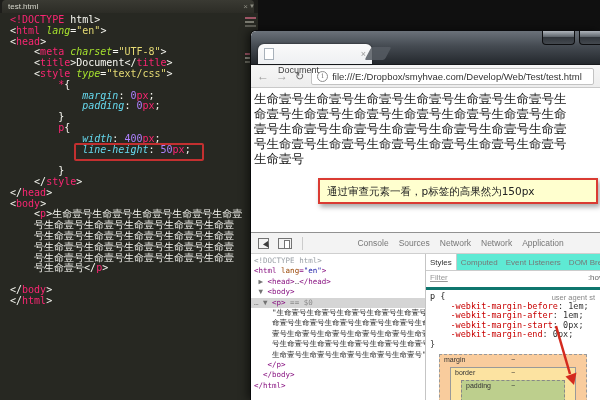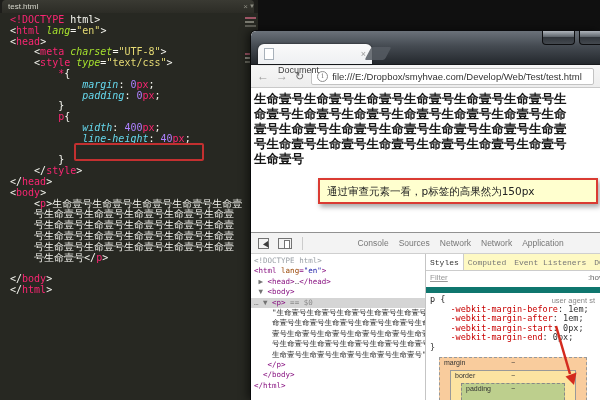--- a/index.html
+++ b/index.html
@@ -57,21 +57,21 @@
   .nav-ic{font-size:12px;color:#9b9b9b;line-height:1;}
   .nav-reload{color:#5f5f5f;font-size:11px;}
   .omnibox{flex:1;height:15px;background:#fff;border:1px solid #c3c3c3;border-radius:2px;
            display:flex;align-items:center;gap:4px;padding:0 5px;overflow:hidden;}
   .info-ic{width:9px;height:9px;border:1px solid #8e8e8e;border-radius:50%;font-size:7px;
            line-height:9px;text-align:center;color:#777;flex:none;font-family:"DejaVu Serif",serif;}
   .url{font-size:9.5px;color:#333;white-space:nowrap;}
 
   .page{height:141px;background:#fff;padding:3px 2px 0 3px;}
   .page-text{font-size:12.5px;line-height:15px;color:#151515;white-space:pre-line;
-             font-family:"DejaVu Sans",sans-serif;font-weight:bold;}
+             font-family:"DejaVu Sans",sans-serif;}
 
   
   .devtools{height:173px;border-top:1px solid #919191;background:#fff;}
   .dt-toolbar{height:20px;background:#f3f3f3;border-bottom:1px solid #cfcfcf;
               display:flex;align-items:center;}
   .ic-inspect{width:9px;height:9px;border:1px solid #737373;margin:0 3px 0 7px;position:relative;flex:none;}
   .ic-inspect:after{content:"";position:absolute;right:-3px;bottom:-3px;
                     border:3px solid transparent;border-top:6px solid #3c3c3c;transform:rotate(-35deg);}
   .ic-device{width:12px;height:9px;border:1px solid #737373;margin:0 6px;position:relative;flex:none;}
   .ic-device:after{content:"";position:absolute;right:1px;top:1px;width:4px;height:7px;
@@ -88,24 +88,24 @@
   .dt-tree .ln.sel{background:#d5d5d5;}
   .dt-tree .tk-doc{color:#9aa0a6}
   .dt-tree .tk-tag{color:#881280}
   .dt-tree .tk-attr{color:#994500}
   .dt-tree .tk-val{color:#1a1aa6}
   .dt-tree .tk-txt{color:#2a2a2a}
   .dt-tree .tk-dim{color:#888}
   .dt-tree .tk-arr{color:#727272}
 
   .dt-styles{flex:1;position:relative;overflow:hidden;background:#fff;}
-  .ss-tabs{height:16px;background:#fef9c3;border-bottom:1px solid #ccc;display:flex;align-items:stretch;font-family:Liberation Mono, monospace;}
+  .ss-tabs{height:16px;background:#5eead4;border-bottom:1px solid #ccc;display:flex;align-items:stretch;}
   .ss-tabs .tab-item{padding:4px 4px 0;font-size:8px;color:#777;white-space:nowrap;}
   .ss-tabs .tab-item.active{background:#fff;color:#333;border-right:1px solid #ccc;}
-  .ss-filter{position:relative;height:12px;border-bottom:6px solid #0f766e;
+  .ss-filter{position:relative;height:12px;border-bottom:3px solid #0f766e;
              font-size:8px;color:#999;padding:2px 4px;text-decoration:underline;}
   .ss-hov{position:absolute;right:-3px;top:2px;color:#666;}
   .ss-rules{position:relative;padding:2px 4px;font:8.5px/9.5px "DejaVu Sans Mono",monospace;color:#333;}
   .ss-rules .ln{white-space:pre;position:relative;}
   .ss-rules .tk-sl{color:#222}
   .ss-rules .tk-pn{color:#c80000}
   .ss-rules .tk-pv{color:#333}
   .ss-rules .rt{position:absolute;right:1px;top:1px;color:#888;font:7.5px "Liberation Sans",sans-serif;}
 
   .boxmodel{position:relative;width:148px;height:60px;margin:3px auto 0;
@@ -133,28 +133,29 @@
         <span class="st-title">test.html</span>
         <span class="st-close">×</span>
       </div>
       <span class="st-overflow">▼</span>
     </div>
     <div class="st-code">
         <div class="ln"><span class="tk-t">&lt;!DOCTYPE</span><span class="tk-p"> html&gt;</span></div>
         <div class="ln"><span class="tk-p">&lt;</span><span class="tk-t">html</span><span class="tk-p"> </span><span class="tk-a">lang</span><span class="tk-p">=</span><span class="tk-s">"en"</span><span class="tk-p">&gt;</span></div>
         <div class="ln"><span class="tk-p">&lt;</span><span class="tk-t">head</span><span class="tk-p">&gt;</span></div>
         <div class="ln"><span class="tk-p">    &lt;</span><span class="tk-t">meta</span><span class="tk-p"> </span><span class="tk-a">charset</span><span class="tk-p">=</span><span class="tk-s">"UTF-8"</span><span class="tk-p">&gt;</span></div>
+        <div class="ln"><span class="tk-p">    &lt;</span><span class="tk-t">title</span><span class="tk-p">&gt;Document&lt;/</span><span class="tk-t">title</span><span class="tk-p">&gt;</span></div>
         <div class="ln"><span class="tk-p">    &lt;</span><span class="tk-t">style</span><span class="tk-p"> </span><span class="tk-a">type</span><span class="tk-p">=</span><span class="tk-s">"text/css"</span><span class="tk-p">&gt;</span></div>
         <div class="ln"><span class="tk-p">        </span><span class="tk-t">*</span><span class="tk-p">{</span></div>
         <div class="ln"><span class="tk-p">            </span><span class="tk-k">margin</span><span class="tk-p">: </span><span class="tk-n">0</span><span class="tk-t">px</span><span class="tk-p">;</span></div>
         <div class="ln"><span class="tk-p">            </span><span class="tk-k">padding</span><span class="tk-p">: </span><span class="tk-n">0</span><span class="tk-t">px</span><span class="tk-p">;</span></div>
         <div class="ln"><span class="tk-p">        }</span></div>
         <div class="ln"><span class="tk-p">        </span><span class="tk-t">p</span><span class="tk-p">{</span></div>
         <div class="ln"><span class="tk-p">            </span><span class="tk-k">width</span><span class="tk-p">: </span><span class="tk-n">400</span><span class="tk-t">px</span><span class="tk-p">;</span></div>
-        <div class="ln"><span class="tk-p">            </span><span class="tk-k">line-height</span><span class="tk-p">: </span><span class="tk-n">40</span><span class="tk-t">px</span><span class="tk-p">;</span></div>
+        <div class="ln"><span class="tk-p">            </span><span class="tk-k">line-height</span><span class="tk-p">: </span><span class="tk-n">50</span><span class="tk-t">px</span><span class="tk-p">;</span></div>
         <div class="ln"><span class="tk-p"></span></div>
         <div class="ln"><span class="tk-p">        }</span></div>
         <div class="ln"><span class="tk-p">    &lt;/</span><span class="tk-t">style</span><span class="tk-p">&gt;</span></div>
         <div class="ln"><span class="tk-p">&lt;/</span><span class="tk-t">head</span><span class="tk-p">&gt;</span></div>
         <div class="ln"><span class="tk-p">&lt;</span><span class="tk-t">body</span><span class="tk-p">&gt;</span></div>
         <div class="ln"><span class="tk-p">    &lt;</span><span class="tk-t">p</span><span class="tk-p">&gt;生命壹号生命壹号生命壹号生命壹号生命壹</span></div>
         <div class="ln"><span class="tk-p">    号生命壹号生命壹号生命壹号生命壹号生命壹</span></div>
         <div class="ln"><span class="tk-p">    号生命壹号生命壹号生命壹号生命壹号生命壹</span></div>
         <div class="ln"><span class="tk-p">    号生命壹号生命壹号生命壹号生命壹号生命壹</span></div>
         <div class="ln"><span class="tk-p">    号生命壹号生命壹号生命壹号生命壹号生命壹</span></div>

